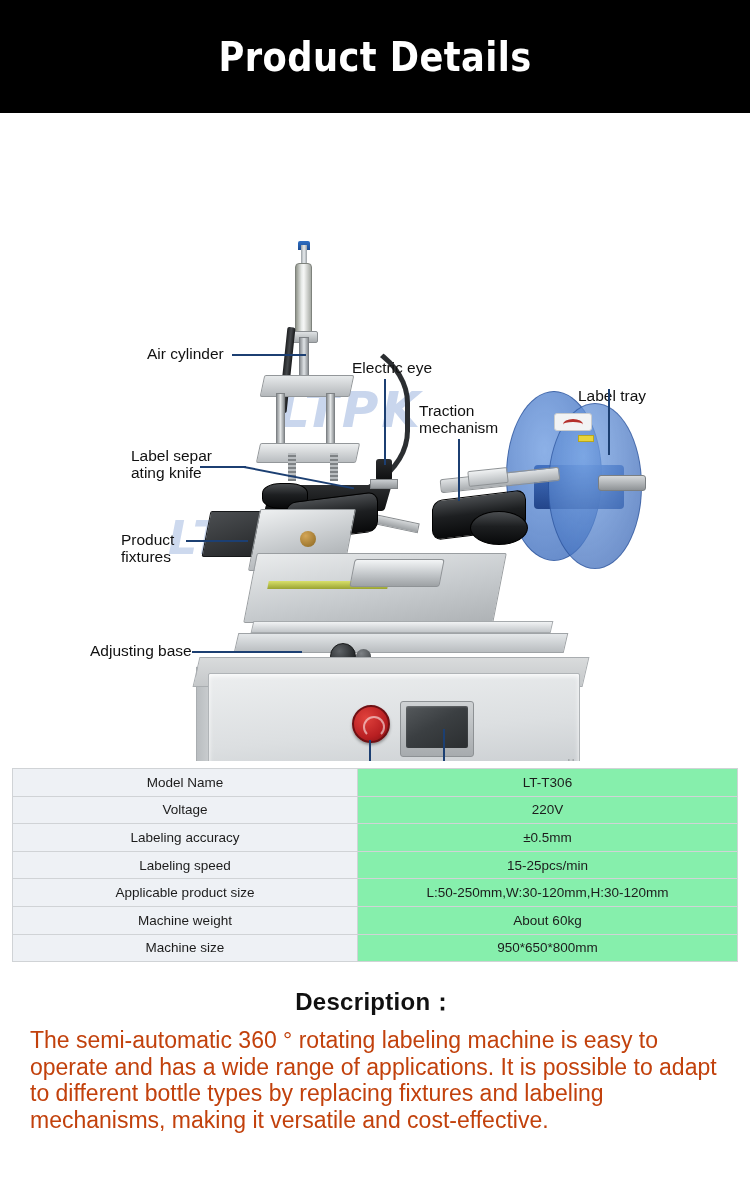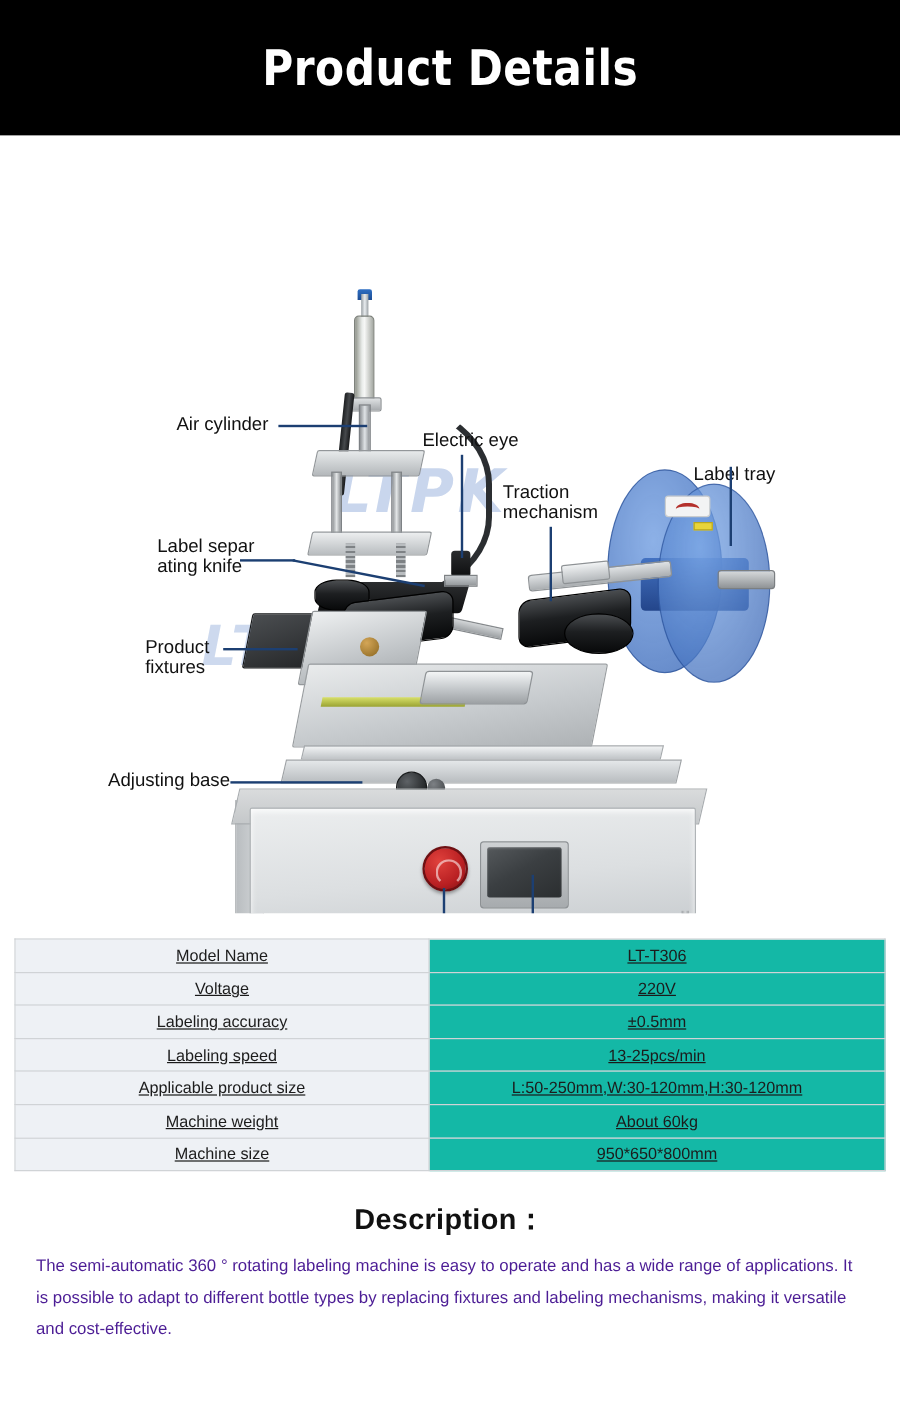--- a/index.html
+++ b/index.html
@@ -339,61 +339,60 @@
   .lead{
     position:absolute;
     background:#1c3f72;
   }
   .lead-h{ height:1.6px; }
   .lead-v{ width:1.6px; }
 
   
   .spec-wrap{
     width:655px;
-    padding:21px 12px 0 12px;
-    text-decoration:underline;
+    padding:7px 12px 0 12px;
   }
   table.spec{
     width:726px;
     border-collapse:collapse;
     table-layout:fixed;
   }
   table.spec td{
     border:1px solid #d0d3d6;
     height:27.6px;
     text-align:center;
     vertical-align:middle;
     font-size:13.5px;
     color:#1c1c1c;
     padding:0 4px;
   }
   table.spec td.k{
     width:345px;
     background:#eef1f5;
   }
   table.spec td.v{
-    background:#14b8a6;
+    background:#86efac;
   }
 
   
   .desc{
     padding:24px 30px 0 30px;
   }
   .desc-title{
     font-size:24px;
     font-weight:700;
     color:#111111;
     letter-spacing:.3px;
     margin-bottom:9px;
     text-align:center;
   }
   .desc-body{
-    font-size:14px;
+    font-size:23px;
     line-height:26.5px;
-    color:#4c1d95;
+    color:#c2410c;
   }
 </style>
 </head>
 <body>
 
 <div class="header-bar">
   <div class="header-title">Product Details</div>
 </div>
 
 <div class="figure">
@@ -502,21 +501,21 @@
       <tr>
         <td class="k">Voltage</td>
         <td class="v">220V</td>
       </tr>
       <tr>
         <td class="k">Labeling accuracy</td>
         <td class="v">±0.5mm</td>
       </tr>
       <tr>
         <td class="k">Labeling speed</td>
-        <td class="v">13-25pcs/min</td>
+        <td class="v">15-25pcs/min</td>
       </tr>
       <tr>
         <td class="k">Applicable product size</td>
         <td class="v">L:50-250mm,W:30-120mm,H:30-120mm</td>
       </tr>
       <tr>
         <td class="k">Machine weight</td>
         <td class="v">About 60kg</td>
       </tr>
       <tr>

